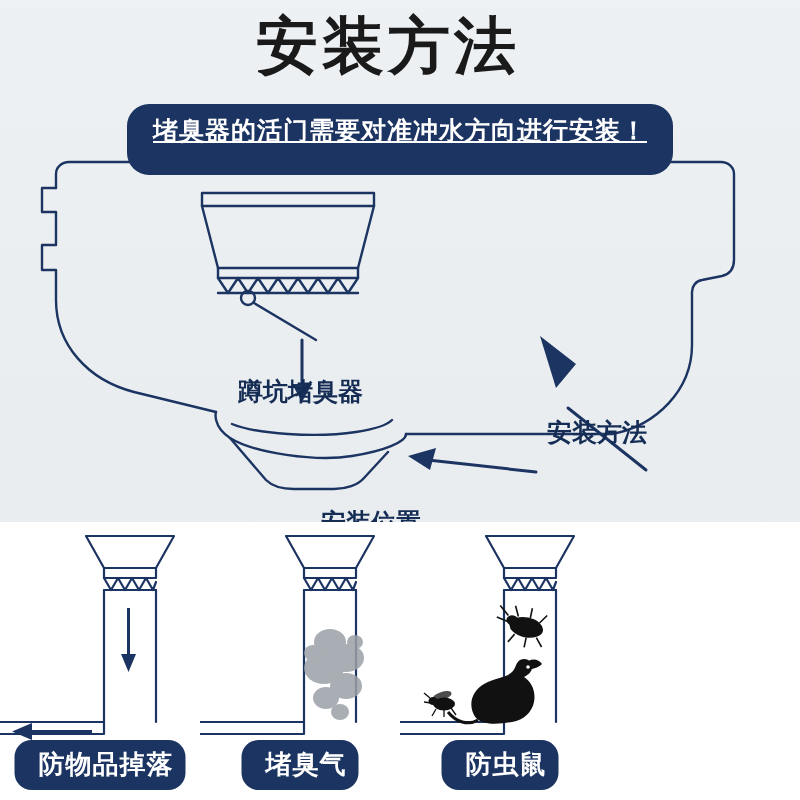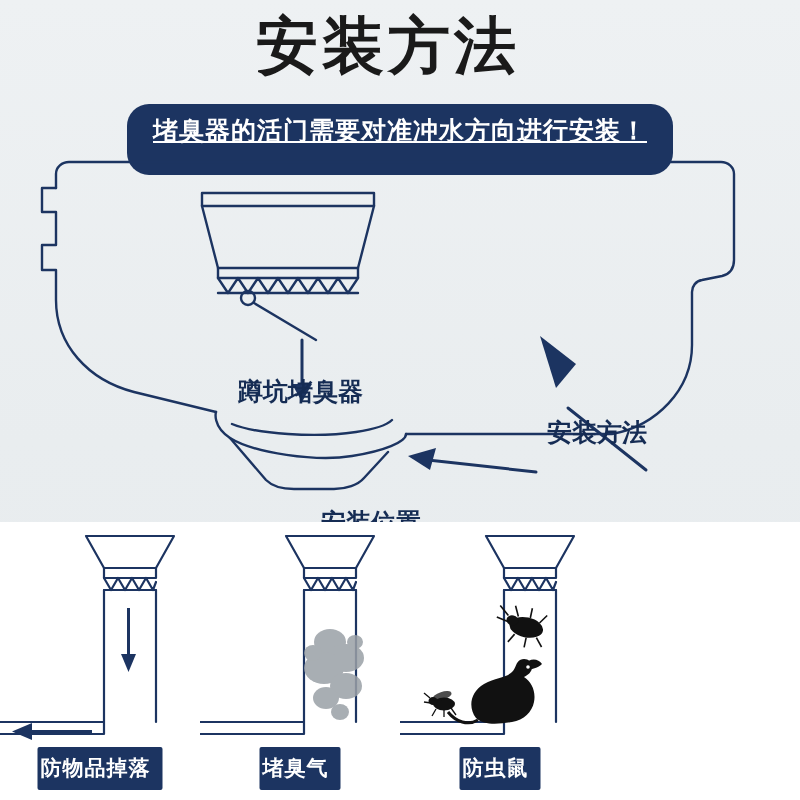--- a/index.html
+++ b/index.html
@@ -86,24 +86,24 @@
     height: 278px;
   }
   .cell svg { display:block; }
   .cell-badge {
     position: absolute;
     bottom: 10px;
     left: 50%;
     transform: translateX(-50%);
     background: #1c3461;
     color: #fff;
-    font-size: 21px;
-    font-weight: bold;
-    padding: 7px 12px 8px 3px;
-    border-radius: 2px;
+    font-size: 26px;
+    font-weight: bold;
+    padding: 7px 12px 8px 24px;
+    border-radius: 17px;
     white-space: nowrap;
     letter-spacing: 1px;
   }
 </style>
 </head>
 <body>
 
 <div class="page">
 
   <div class="title">安装方法</div>

